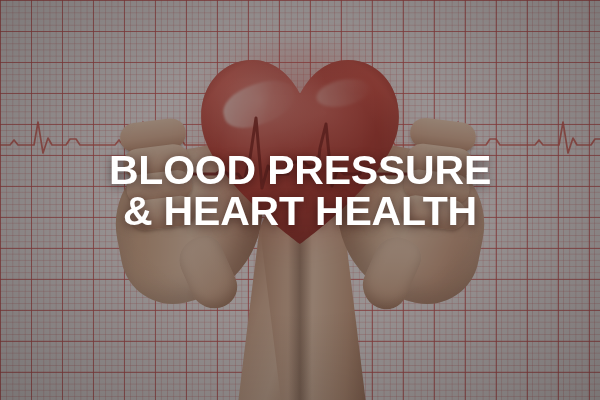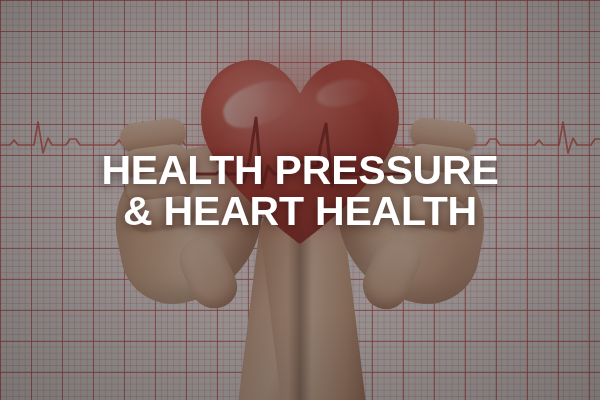--- a/index.html
+++ b/index.html
@@ -205,17 +205,17 @@
       <path d="M0,66 L24,66 L30,62 L36,66 L46,66 L52,74 L58,50 L64,10 L70,80 L76,58 L82,66
                L96,66 L96,54 L112,54 L116,58 L126,58 L128,40 L134,16 L140,78 L146,60 L152,66
                L168,66 L170,60 L178,60 L182,66 L216,66"></path>
     </svg>
   </div>
 
   <div class="darken"></div>
   <div class="vignette"></div>
 
   <div class="title">
-    <span class="l1">HEALTH PRESSURE</span>
+    <span class="l1">BLOOD PRESSURE</span>
     <span class="l2">&amp; HEART HEALTH</span>
   </div>
 
 </div>
 
 </body></html>

